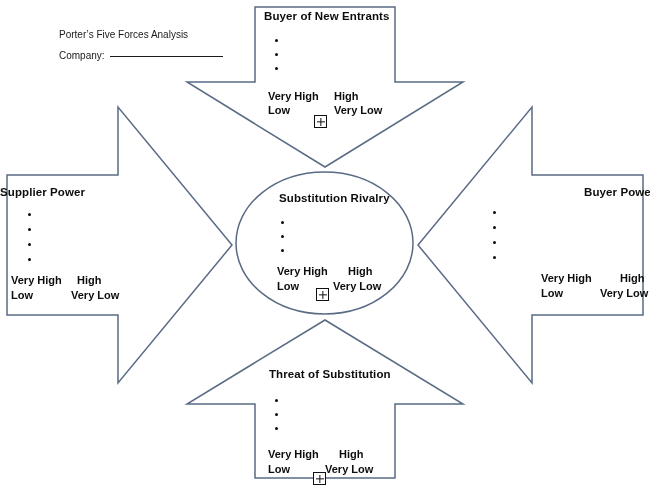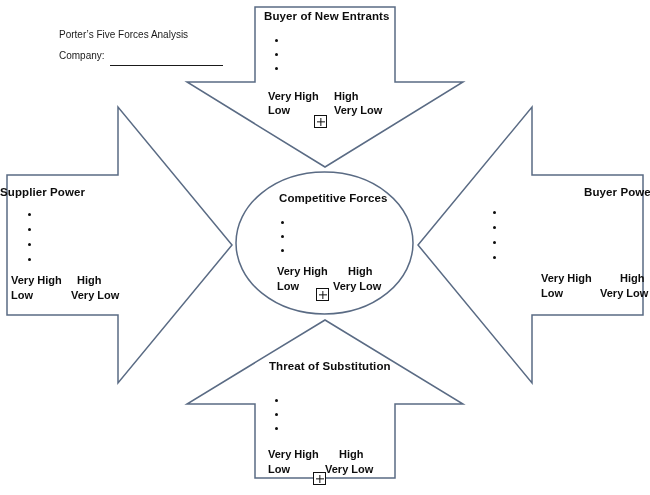--- a/index.html
+++ b/index.html
@@ -50,21 +50,21 @@
   #title-block {
     position: absolute;
     left: 59px;
     top: 24px;
     font-size: 10px;
     color: #1a1a1a;
     line-height: 21px;
   }
   #title-line2 {
     display: flex;
-    align-items: flex-end;
+    align-items: center;
     gap: 5px;
   }
   #company-rule {
     display: inline-block;
     width: 113px;
     border-bottom: 1.6px solid #1a1a1a;
     height: 1px;
   }
   
   .plusbox {
@@ -136,41 +136,41 @@
   <div class="lbl force-title" style="left:0; top:186px;">Supplier Power</div>
   <div class="bullet" style="left:28px; top:213px;"></div>
   <div class="bullet" style="left:28px; top:228px;"></div>
   <div class="bullet" style="left:28px; top:243px;"></div>
   <div class="bullet" style="left:28px; top:258px;"></div>
   <div class="lbl rating" style="left:11px; top:274px;">Very High</div>
   <div class="lbl rating" style="left:77px; top:274px;">High</div>
   <div class="lbl rating" style="left:11px; top:289px;">Low</div>
   <div class="lbl rating" style="left:71px; top:289px;">Very Low</div>
 
-  <div class="lbl force-title" style="left:279px; top:192px;">Competitive Forces</div>
+  <div class="lbl force-title" style="left:279px; top:192px;">Substitution Rivalry</div>
   <div class="bullet" style="left:281px; top:221px;"></div>
   <div class="bullet" style="left:281px; top:235px;"></div>
   <div class="bullet" style="left:281px; top:249px;"></div>
   <div class="lbl rating" style="left:277px; top:265px;">Very High</div>
   <div class="lbl rating" style="left:348px; top:265px;">High</div>
   <div class="lbl rating" style="left:277px; top:280px;">Low</div>
   <div class="lbl rating" style="left:333px; top:280px;">Very Low</div>
   <div class="plusbox" style="left:316px; top:288px;"></div>
 
   <div class="lbl force-title" style="left:584px; top:186px;">Buyer Power</div>
   <div class="bullet" style="left:493px; top:211px;"></div>
   <div class="bullet" style="left:493px; top:226px;"></div>
   <div class="bullet" style="left:493px; top:241px;"></div>
   <div class="bullet" style="left:493px; top:256px;"></div>
   <div class="lbl rating" style="left:541px; top:272px;">Very High</div>
   <div class="lbl rating" style="left:620px; top:272px;">High</div>
   <div class="lbl rating" style="left:541px; top:287px;">Low</div>
   <div class="lbl rating" style="left:600px; top:287px;">Very Low</div>
 
-  <div class="lbl force-title" style="left:269px; top:360px;">Threat of Substitution</div>
+  <div class="lbl force-title" style="left:269px; top:368px;">Threat of Substitution</div>
   <div class="bullet" style="left:275px; top:399px;"></div>
   <div class="bullet" style="left:275px; top:413px;"></div>
   <div class="bullet" style="left:275px; top:427px;"></div>
   <div class="lbl rating" style="left:268px; top:448px;">Very High</div>
   <div class="lbl rating" style="left:339px; top:448px;">High</div>
   <div class="lbl rating" style="left:268px; top:463px;">Low</div>
   <div class="lbl rating" style="left:325px; top:463px;">Very Low</div>
   <div class="plusbox" style="left:313px; top:472px;"></div>
 
 </div>

